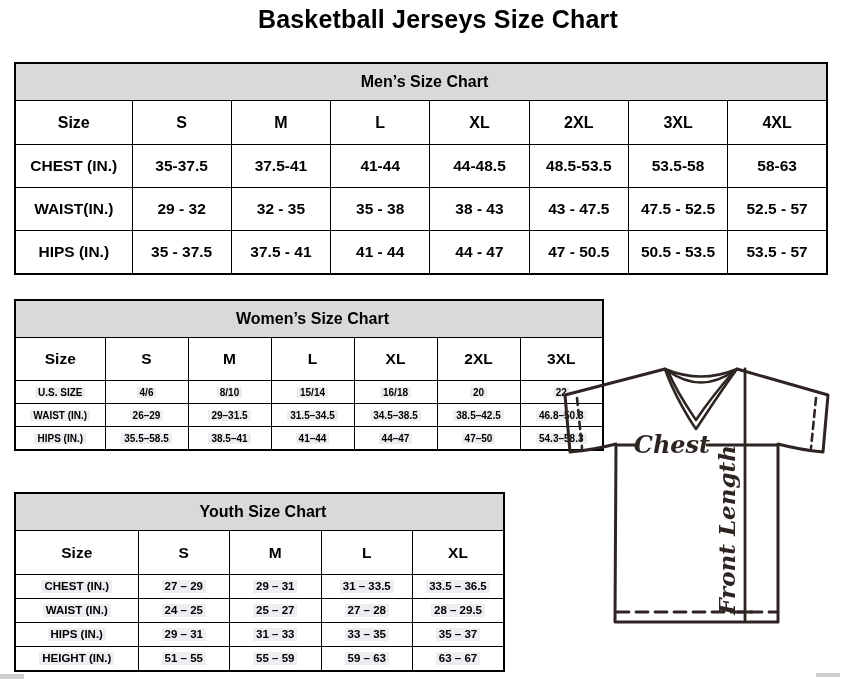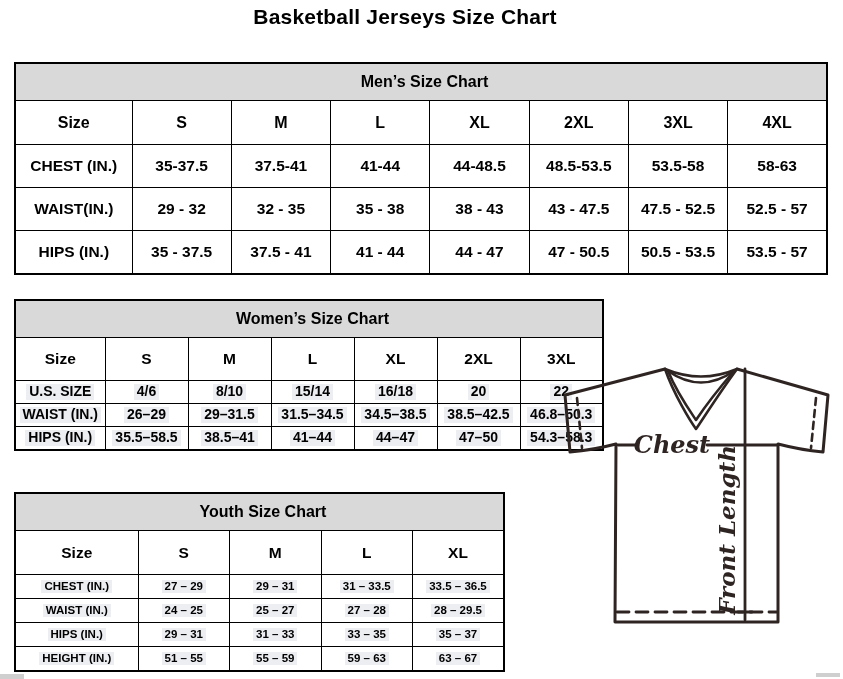--- a/index.html
+++ b/index.html
@@ -2,39 +2,39 @@
 <html><head>
 <meta charset="utf-8">
 <style>
   html,body{margin:0;padding:0;}
   body{
     width:843px;height:679px;position:relative;background:#ffffff;
     font-family:"Liberation Sans",sans-serif;color:#000;overflow:hidden;
   }
   .page-title{
     position:absolute;top:5px;left:0;width:810px;text-align:center;
-    font-size:21px;font-weight:bold;letter-spacing:.2px;
+    font-size:25px;font-weight:bold;letter-spacing:.2px;padding-left:33px;
   }
   table.size-table{
     position:absolute;border-collapse:collapse;table-layout:fixed;
     background:#fff;border:2px solid #000;
   }
   .size-table th,.size-table td{
     border:1px solid #000;text-align:center;vertical-align:middle;
     font-weight:bold;padding:0;line-height:1.1;
   }
   .band th{background:#d9d9d9;height:36px;font-size:16px;border:1px solid #000;padding-left:7px;}
   
   #mens-table{left:14px;top:62px;width:814px;}
   #mens-table .size-row th{height:43px;font-size:16px;}
   #mens-table .data-row td,#mens-table .data-row th{height:42px;font-size:15.5px;}
   
   #womens-table{left:14px;top:299px;width:590px;}
   #womens-table .size-row th{height:42px;font-size:15.5px;}
-  #womens-table .sm td,#womens-table .sm th{height:22px;font-size:14px;}
+  #womens-table .sm td,#womens-table .sm th{height:22px;font-size:10px;}
   
   #youth-table{left:14px;top:492px;width:491px;}
   #youth-table .size-row th{height:43px;font-size:15.5px;}
   #youth-table .sm td,#youth-table .sm th{height:23px;font-size:11.5px;}
   .hl{background:#edeef2;padding:0 3px;display:inline-block;}
   
   .jersey{position:absolute;left:555px;top:352px;width:288px;height:276px;}
   .jersey text{
     font-family:"DejaVu Serif","Liberation Serif",serif;
     font-weight:bold;font-style:italic;fill:#2e2523;

